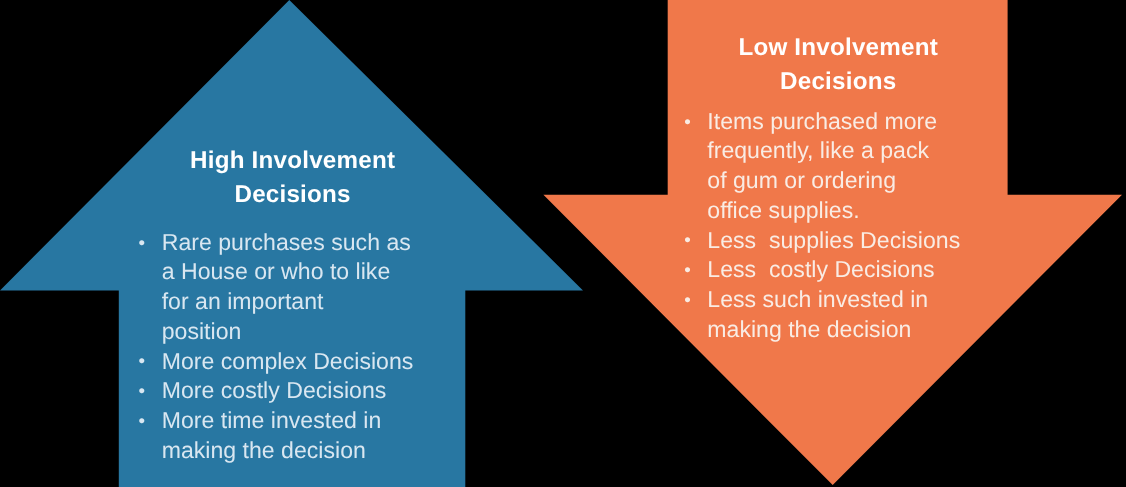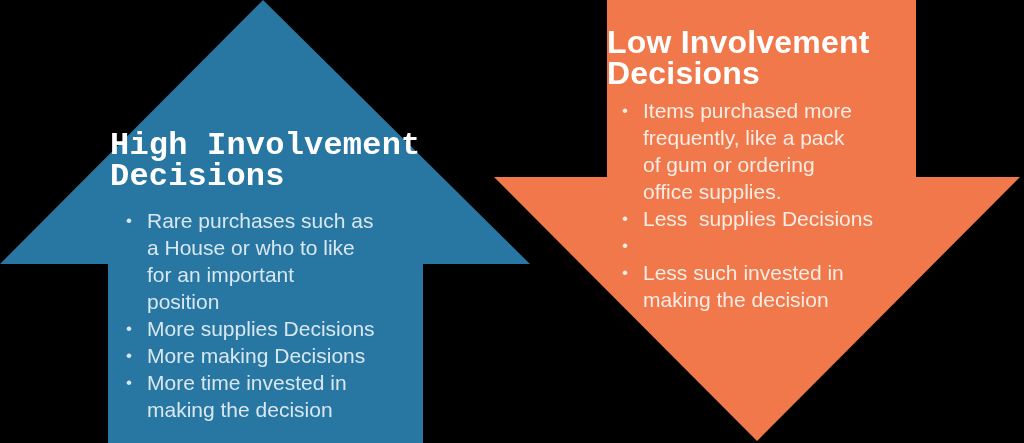--- a/index.html
+++ b/index.html
@@ -22,29 +22,29 @@
     width: 1024px;
     height: 443px;
     display: block;
   }
   .panel {
     position: absolute;
     z-index: 2;
   }
   .title {
     margin: 0;
-    font-size: 32px;
+    font-size: 22px;
     line-height: 31px;
     font-weight: bold;
     color: #ffffff;
-    text-align: left;
+    text-align: center;
     white-space: pre-line;
     letter-spacing: 0.2px;
   }
-  .title-blue  { position: absolute; left: 110px; top: 130px; width: 312px; font-family: Liberation Mono, monospace; }
+  .title-blue  { position: absolute; left: 110px; top: 130px; width: 312px; }
   .title-orange{ position: absolute; left: 607px; top: 27px;  width: 310px; }
   .bullets {
     position: absolute;
     margin: 0;
     padding: 0;
     list-style: none;
     font-size: 21px;
     line-height: 27px;
     font-weight: 400;
   }
@@ -77,25 +77,25 @@
     <ul class="bullets bullets-blue">
       <li class="bullet-row">
         <span class="dot">•</span>
         <span class="txt">Rare purchases such as
 a House or who to like
 for an important
 position</span>
       </li>
       <li class="bullet-row">
         <span class="dot">•</span>
-        <span class="txt">More supplies Decisions</span>
+        <span class="txt">More complex Decisions</span>
       </li>
       <li class="bullet-row">
         <span class="dot">•</span>
-        <span class="txt">More making Decisions</span>
+        <span class="txt">More costly Decisions</span>
       </li>
       <li class="bullet-row">
         <span class="dot">•</span>
         <span class="txt">More time invested in
 making the decision</span>
       </li>
     </ul>
   </div>
 
   <div class="panel">
@@ -108,20 +108,21 @@
 frequently, like a pack
 of gum or ordering
 office supplies.</span>
       </li>
       <li class="bullet-row">
         <span class="dot">•</span>
         <span class="txt">Less  supplies Decisions</span>
       </li>
       <li class="bullet-row">
         <span class="dot">•</span>
+        <span class="txt">Less  costly Decisions</span>
       </li>
       <li class="bullet-row">
         <span class="dot">•</span>
         <span class="txt">Less such invested in
 making the decision</span>
       </li>
     </ul>
   </div>
 
 </div>

